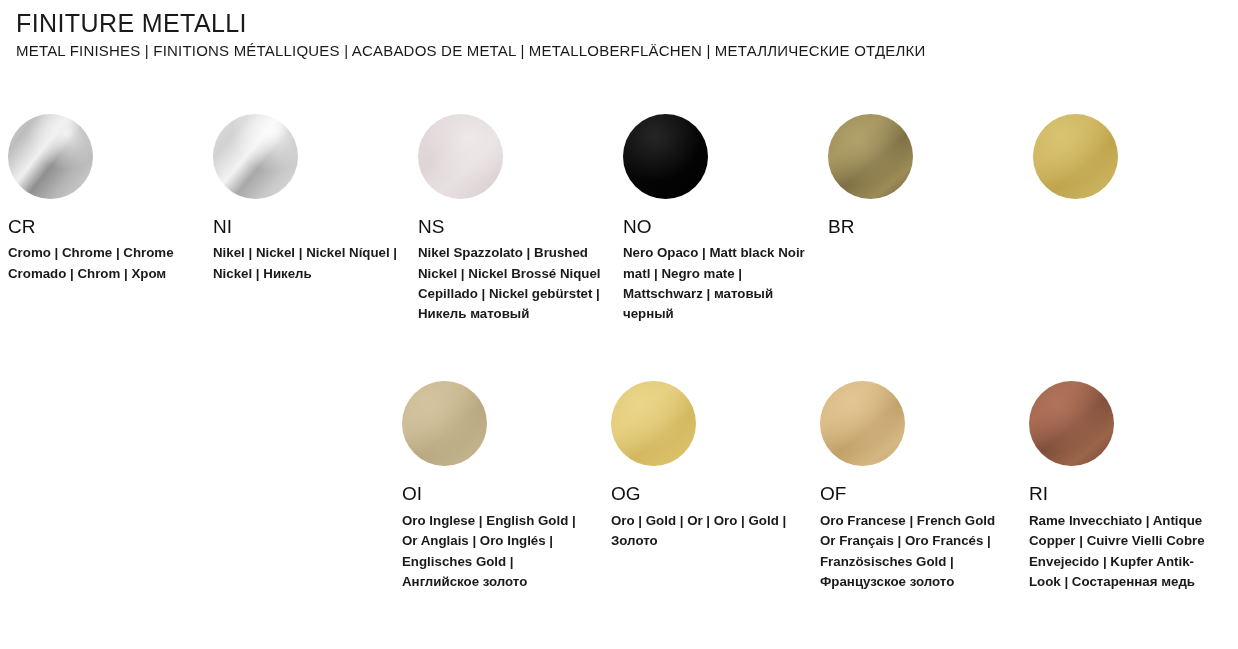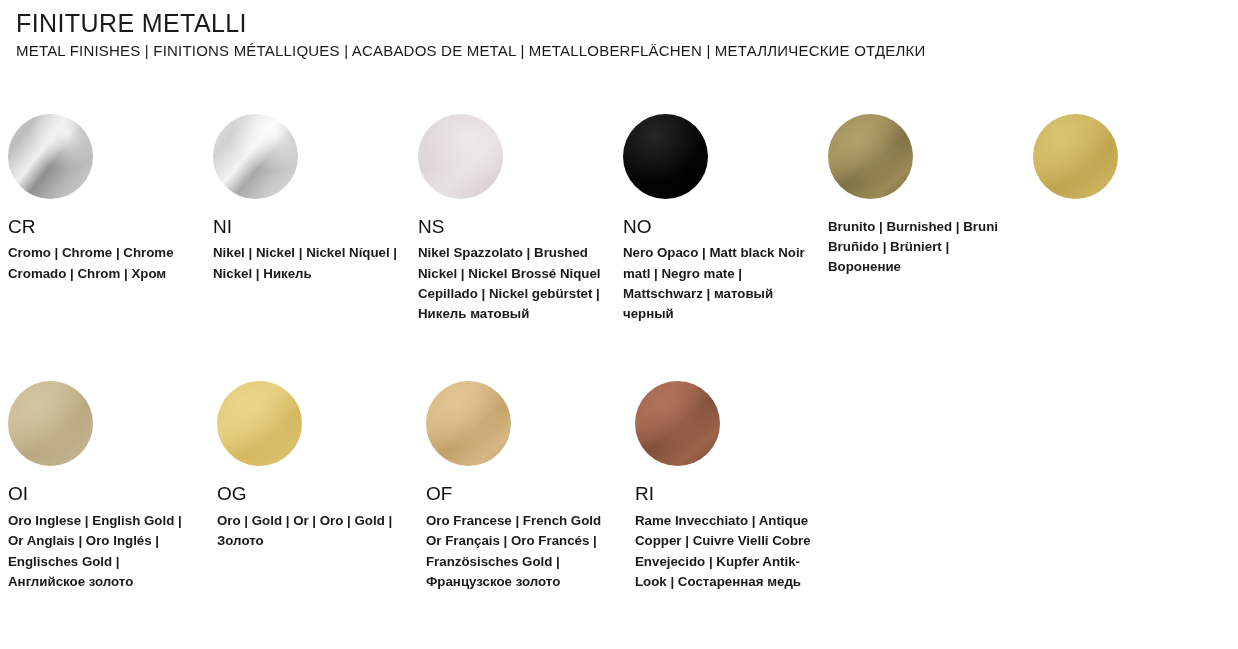--- a/index.html
+++ b/index.html
@@ -41,20 +41,21 @@
   .grid {
     margin-top: 54px;
     padding-left: 8px;
   }
   .row {
     display: flex;
     align-items: flex-start;
   }
   .row.second {
     margin-top: 57px;
+    justify-content: flex-end;
   }
   .cell {
     width: 209px;
     box-sizing: border-box;
     padding-right: 14px;
   }
   .swatch {
     width: 85px;
     height: 85px;
     border-radius: 50%;
@@ -159,21 +160,21 @@
       </div>
 
       <div class="cell">
         <div class="swatch sw-no"></div>
         <div class="code">NO</div>
         <div class="desc">Nero Opaco | Matt black Noir matl | Negro mate | Mattschwarz | матовый черный</div>
       </div>
 
       <div class="cell">
         <div class="swatch sw-br"></div>
-        <div class="desc">Brunito | Burnished | Bruni Bruñido | Brüniert | Воронение</div>
+        <div class="code">BR</div>
       </div>
 
       <div class="cell">
         <div class="swatch sw-on"></div>
       </div>
 
     </div>
 
     <div class="row second">
 

